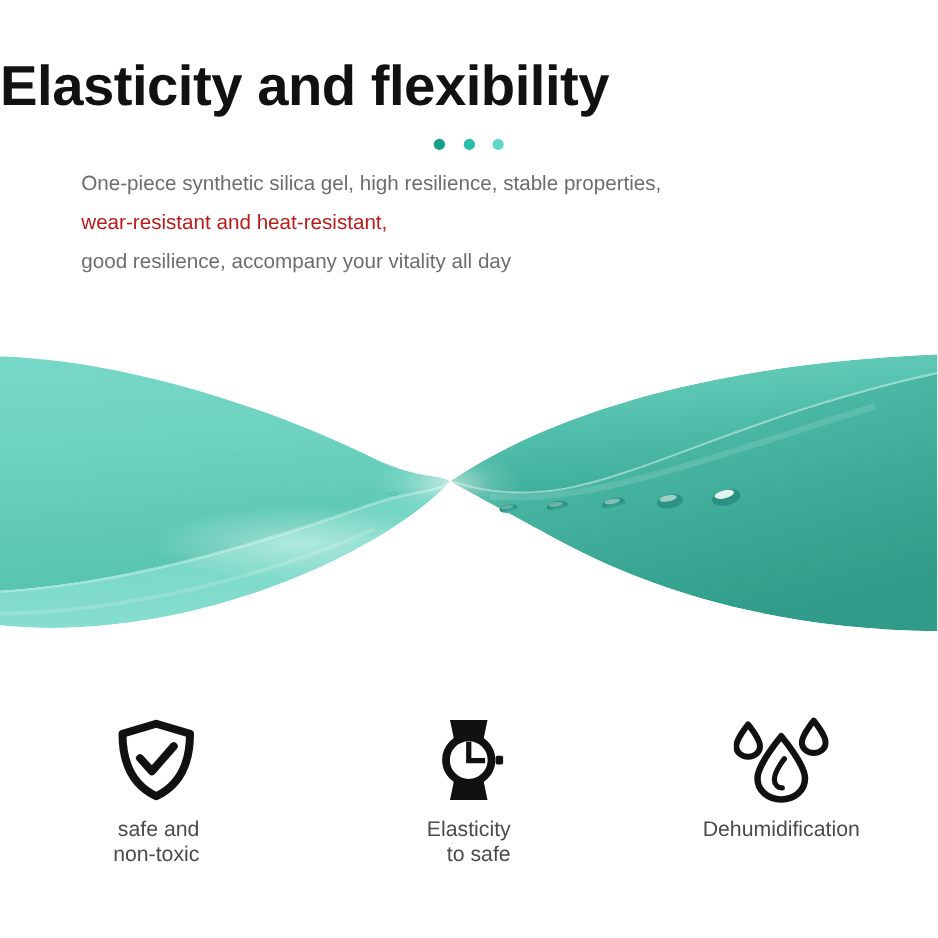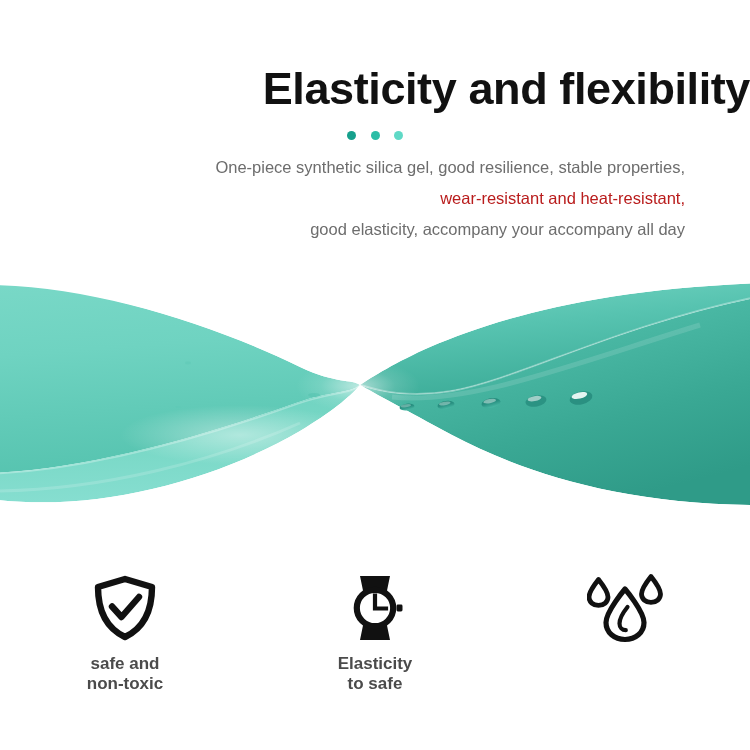--- a/index.html
+++ b/index.html
@@ -21,22 +21,21 @@
     inset: 0;
     background: #ffffff;
   }
 
   
   .header {
     position: absolute;
     top: 0;
     left: 0;
     width: 750px;
-    text-align: right;
-    margin-top: 20px;
+    text-align: left;
   }
 
   .headline {
     margin: 0;
     padding-top: 44px;
     font-size: 45px;
     line-height: 1.12;
     font-weight: 700;
     letter-spacing: -0.4px;
     color: #111111;
@@ -95,47 +94,47 @@
     align-items: center;
   }
   .feature-icon {
     height: 72px;
     display: flex;
     align-items: center;
     justify-content: center;
   }
   .feature-label {
     margin-top: 10px;
-    text-align: center;
+    text-align: right;
     color: #4b4b4b;
     font-size: 17px;
     line-height: 20px;
-    font-weight: 700;
+    font-weight: 400;
   }
   .feature-label span { display: block; white-space: nowrap; }
 </style>
 </head>
 <body style="background: rgb(255, 255, 255);">
 
 <div class="page">
 
   <div class="header">
 
     <h1 class="headline" style="color: rgb(17, 17, 17);">Elasticity and flexibility</h1>
 
     <div class="dots">
       <span class="dot" id="dot-0" style="background: rgb(22, 160, 140);"></span>
       <span class="dot" id="dot-1" style="background: rgb(43, 189, 166);"></span>
       <span class="dot" id="dot-2" style="background: rgb(95, 217, 198);"></span>
     </div>
 
     <div class="subcopy">
-      <div style="color: rgb(109, 109, 109);">One-piece synthetic silica gel, good resilience, stable properties,</div>
+      <div style="color: rgb(109, 109, 109);">One-piece synthetic silica gel, high resilience, stable properties,</div>
       <div style="color: #b91c1c;">wear-resistant and heat-resistant,</div>
-      <div style="color: rgb(109, 109, 109);">good elasticity, accompany your accompany all day</div>
+      <div style="color: rgb(109, 109, 109);">good resilience, accompany your vitality all day</div>
     </div>
   </div>
 
   <div class="product">
     <svg width="750" height="290" viewBox="0 0 750 290" xmlns="http://www.w3.org/2000/svg">
       <defs>
 
         <linearGradient id="gLeft" x1="0" y1="0" x2="0.15" y2="1">
           <stop offset="0%" stop-color="#79d8c7"></stop>
           <stop offset="38%" stop-color="#6fd3c1"></stop>
@@ -282,17 +281,18 @@
           <path d="M40.5 34 C40.5 34 32.5 44 32.5 50.5 C32.5 54.4 35.2 57.2 38.8 57.2" fill="none" stroke="#111111" stroke-width="4.2" stroke-linecap="round" stroke-linejoin="round"></path>
 
           <path d="M11.5 6.5 C11.5 6.5 21 18.5 21 24 C21 29 16.8 32.4 11.5 32.4
                    C6.2 32.4 2 29 2 24 C2 18.5 11.5 6.5 11.5 6.5 Z" fill="none" stroke="#111111" stroke-width="4.8" stroke-linejoin="round"></path>
 
           <path d="M64 3.5 C64 3.5 73.5 15.5 73.5 21 C73.5 26 69.3 29.4 64 29.4
                    C58.7 29.4 54.5 26 54.5 21 C54.5 15.5 64 3.5 64 3.5 Z" fill="none" stroke="#111111" stroke-width="4.8" stroke-linejoin="round"></path>
         </svg>
       </div>
       <div class="feature-label">
+        <span>Dehumidification</span>
       </div>
     </div>
 
   </div>
 </div>
 
 </body></html>

